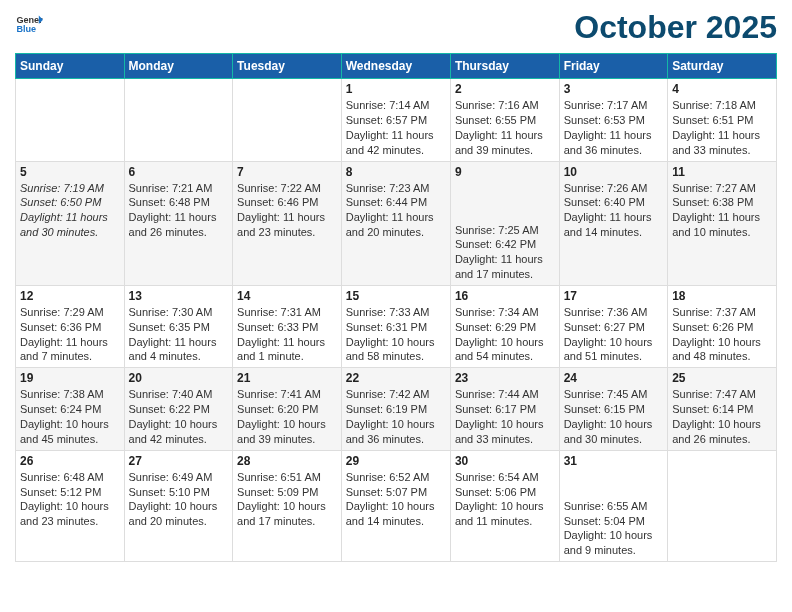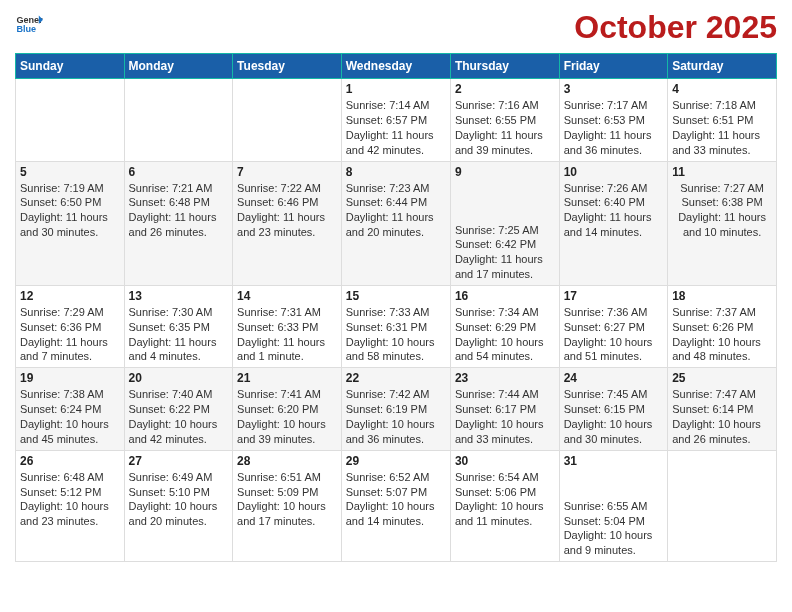--- a/index.html
+++ b/index.html
@@ -24,21 +24,21 @@
     .logo-icon {
       width: 28px;
       height: 28px;
     }
     .title-area {
       text-align: right;
     }
     .month-title {
       font-size: 32px;
       font-weight: bold;
-      color: #b91c1c;
+      color: #0c4a6e;
       line-height: 1.1;
     }
     .subtitle {
       font-size: 14px;
       color: #444;
     }
     .calendar {
       width: 100%;
       border-collapse: collapse;
       border: 1px solid #ccc;
@@ -139,21 +139,21 @@
           <span class="day-number">4</span>
           <div class="day-info" style="white-space: pre-line;">Sunrise: 7:18 AM
 Sunset: 6:51 PM
 Daylight: 11 hours
 and 33 minutes.</div>
         </td>
       </tr>
       <tr>
         <td>
           <span class="day-number">5</span>
-          <div class="day-info" style="white-space: pre-line;">Sunrise: 7:19 AM
+          <div class="day-info" style="white-space: pre-line; font-style: italic;">Sunrise: 7:19 AM
 Sunset: 6:50 PM
 Daylight: 11 hours
 and 30 minutes.</div>
         </td>
         <td>
           <span class="day-number">6</span>
           <div class="day-info" style="white-space: pre-line;">Sunrise: 7:21 AM
 Sunset: 6:48 PM
 Daylight: 11 hours
 and 26 minutes.</div>
@@ -181,21 +181,21 @@
         </td>
         <td>
           <span class="day-number">10</span>
           <div class="day-info" style="white-space: pre-line;">Sunrise: 7:26 AM
 Sunset: 6:40 PM
 Daylight: 11 hours
 and 14 minutes.</div>
         </td>
         <td>
           <span class="day-number">11</span>
-          <div class="day-info" style="white-space: pre-line; text-align: center;">Sunrise: 7:27 AM
+          <div class="day-info" style="white-space: pre-line;">Sunrise: 7:27 AM
 Sunset: 6:38 PM
 Daylight: 11 hours
 and 10 minutes.</div>
         </td>
       </tr>
       <tr>
         <td>
           <span class="day-number">12</span>
           <div class="day-info" style="white-space: pre-line;">Sunrise: 7:29 AM
 Sunset: 6:36 PM

